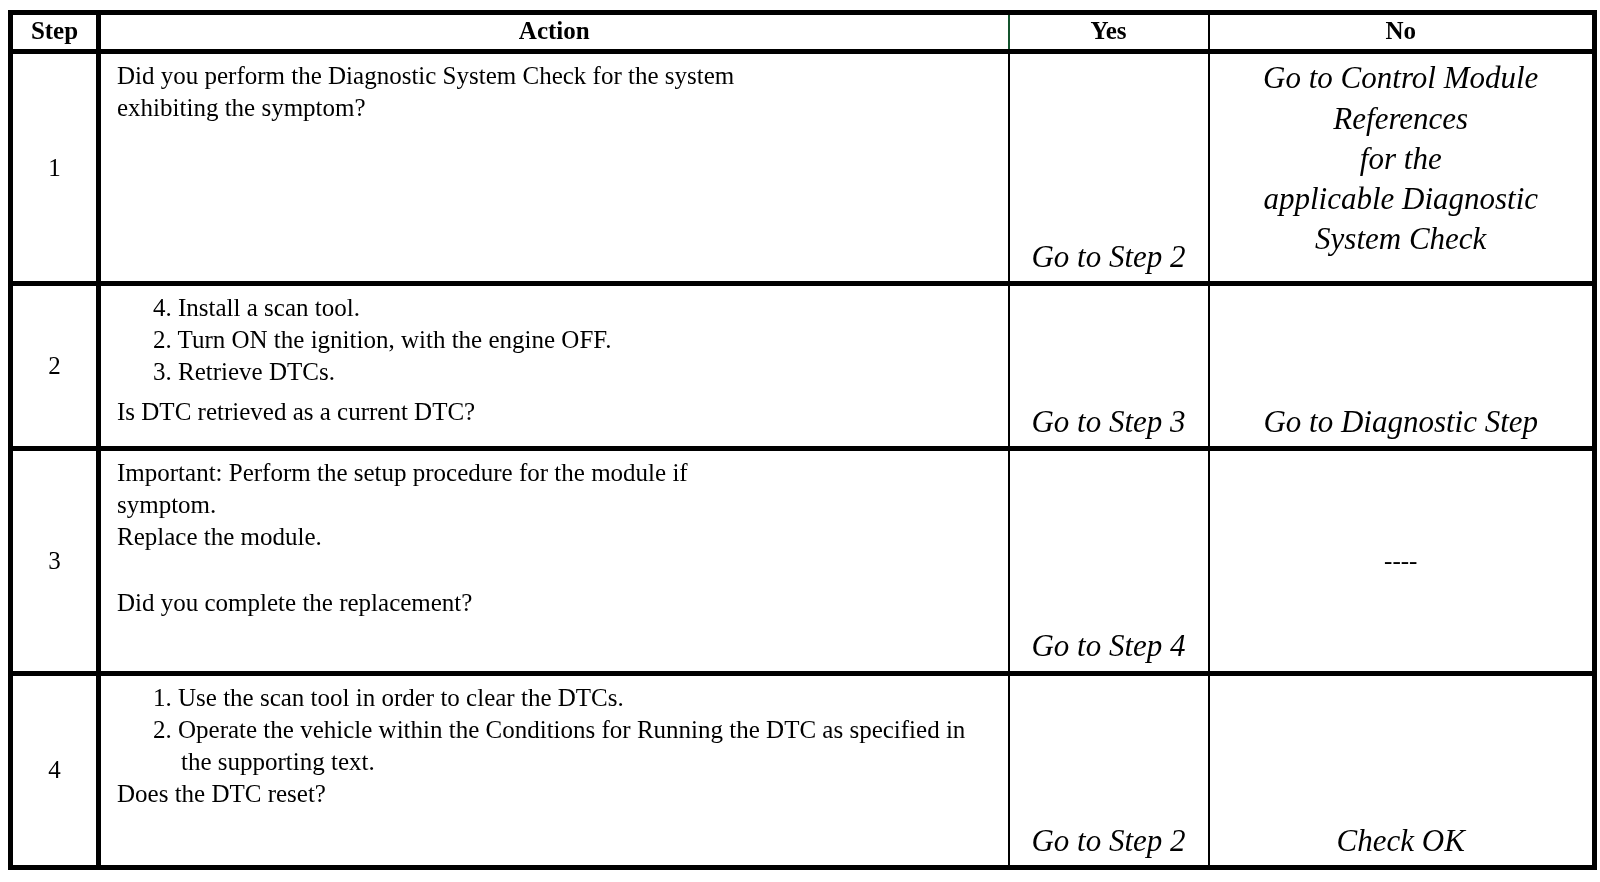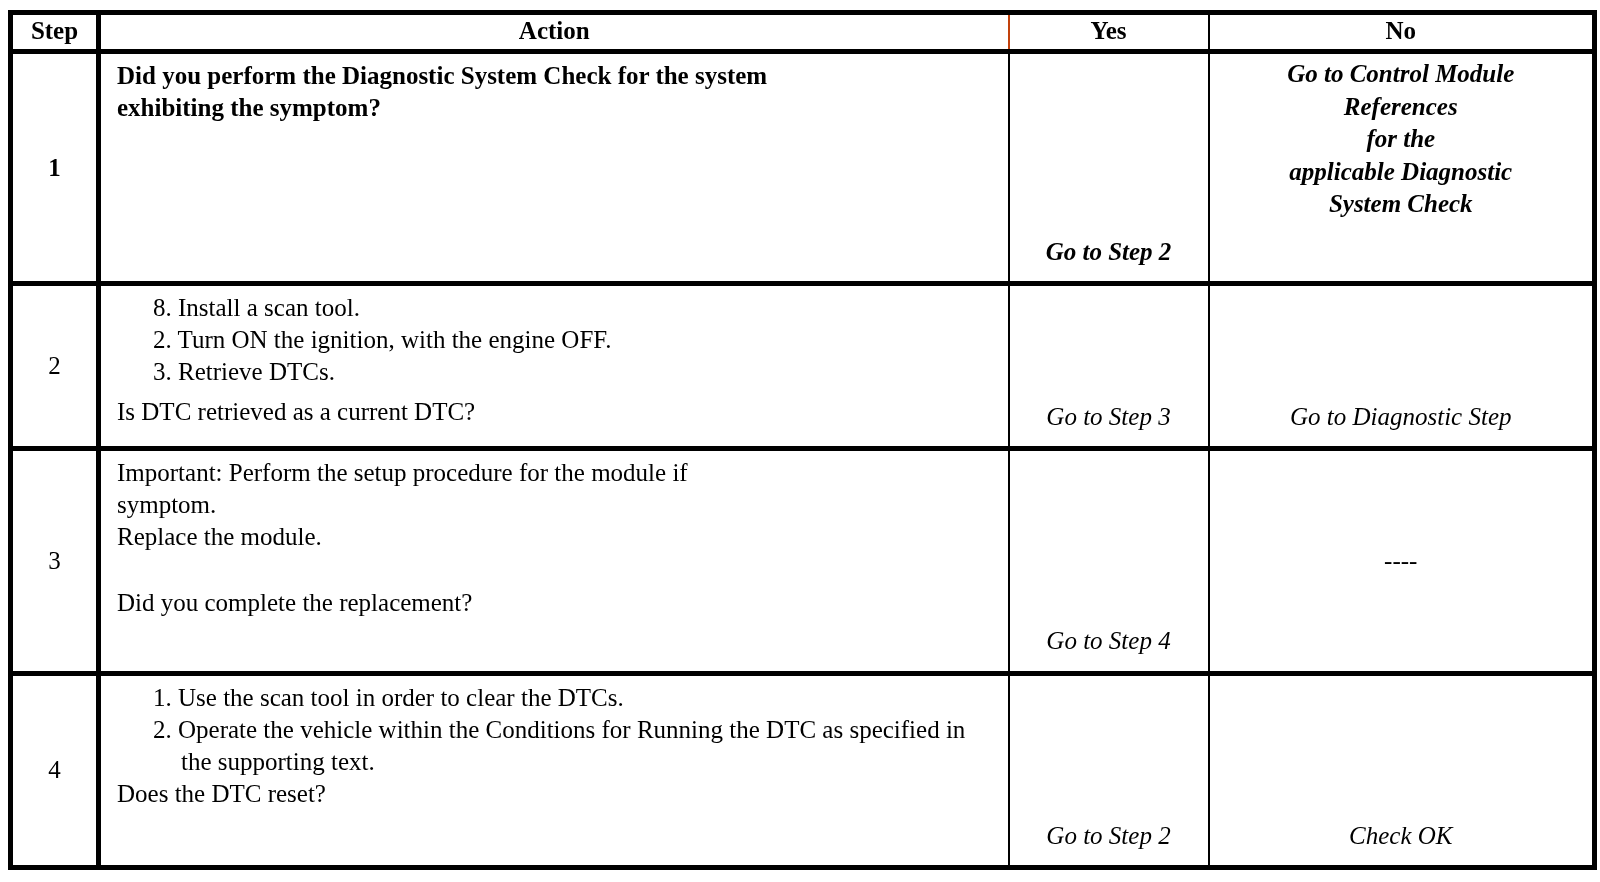--- a/index.html
+++ b/index.html
@@ -43,32 +43,32 @@
   thead th {
     border-bottom: 5px solid #000;
     font-weight: bold;
     font-size: 25px;
     text-align: center;
     padding: 3px 4px 5px 4px;
     line-height: 1.05;
     vertical-align: middle;
   }
   th.h-step   { border-right: 5px solid #000; }
-  th.h-action { border-right: 2px solid #c2410c; }
+  th.h-action { border-right: 2px solid #14532d; }
   th.h-yes    { border-right: 2px solid #000; }
 
   
   tbody td {
     border-top: 5px solid #000;
     padding: 0;
     vertical-align: top;
     font-size: 25px;
     line-height: 1.28;
   }
-  tbody tr:first-child td { border-top: none; font-weight: bold; }
+  tbody tr:first-child td { border-top: none; }
 
   td.step {
     border-right: 5px solid #000;
     text-align: center;
     vertical-align: middle;
     font-size: 25px;
     padding: 0 2px;
   }
   td.action {
     border-right: 2px solid #000;
@@ -97,30 +97,30 @@
     display: block;
     padding-left: 46px;
     text-indent: -28px;
     margin-left: 18px;
   }
   .spacer-md { display: block; height: 34px; }
 
   
   .answer {
     font-style: italic;
-    font-size: 25px;
+    font-size: 31px;
     text-align: center;
     display: block;
     line-height: 1.30;
   }
   .answer-bottom {
     position: absolute;
     left: 6px;
     right: 6px;
-    bottom: 13px;
+    bottom: 4px;
   }
   .answer-block {
     text-align: center;
     font-style: italic;
     line-height: 1.30;
   }
   .answer-mid {
     position: absolute;
     left: 6px;
     right: 6px;
@@ -174,21 +174,21 @@
             <span class="answer">applicable Diagnostic</span>
             <span class="answer">System Check</span>
           </div>
         </td>
       </tr>
 
       <tr style="height:152px;">
         <td class="step">2</td>
         <td class="action">
           <ol class="steps">
-            <li>8. Install a scan tool.</li>
+            <li>4. Install a scan tool.</li>
             <li>2. Turn ON the ignition, with the engine OFF.</li>
             <li>3. Retrieve DTCs.</li>
           </ol>
           <span class="line" style="margin-top:8px;">Is DTC retrieved as a current DTC?</span>
         </td>
         <td class="yes">
           <span class="answer answer-bottom">Go to Step 3</span>
         </td>
         <td class="no">
           <span class="answer answer-bottom">Go to Diagnostic Step</span>

